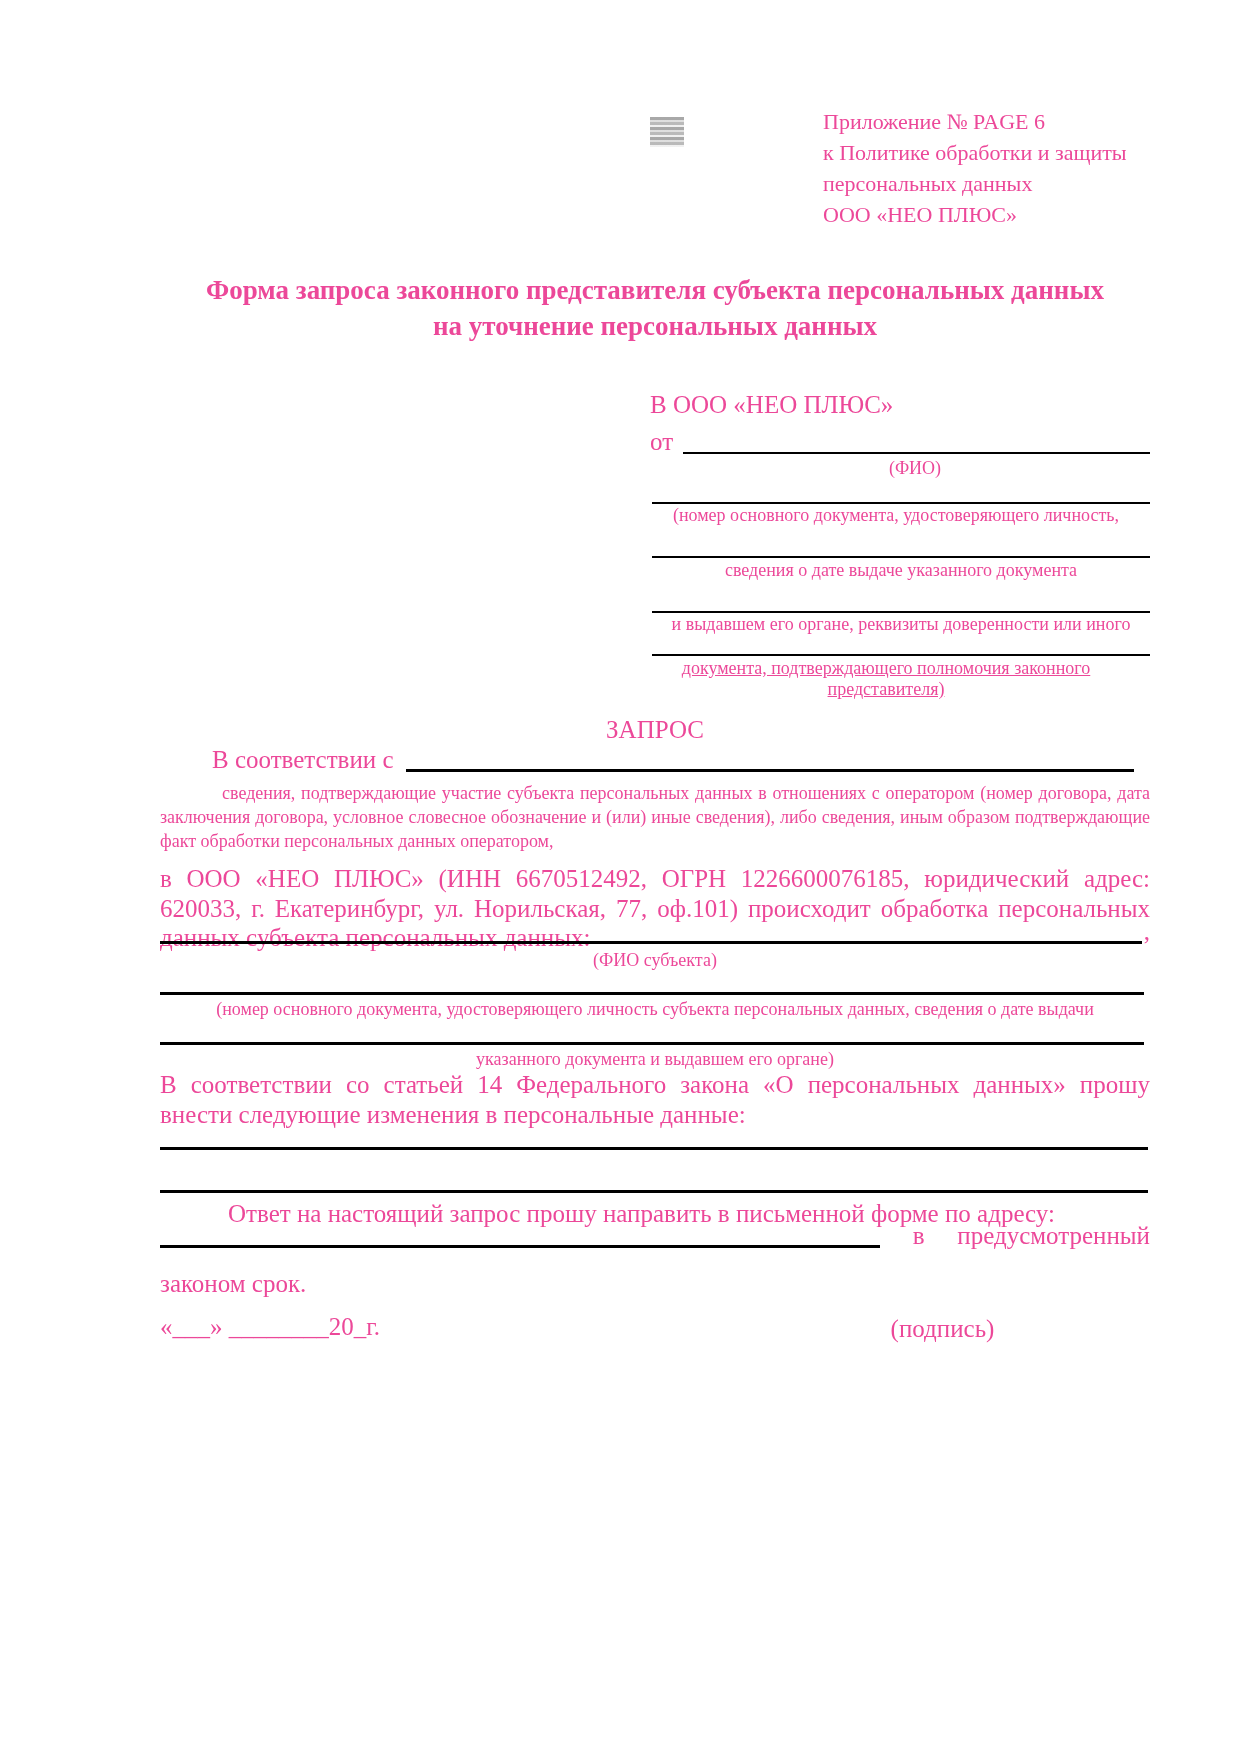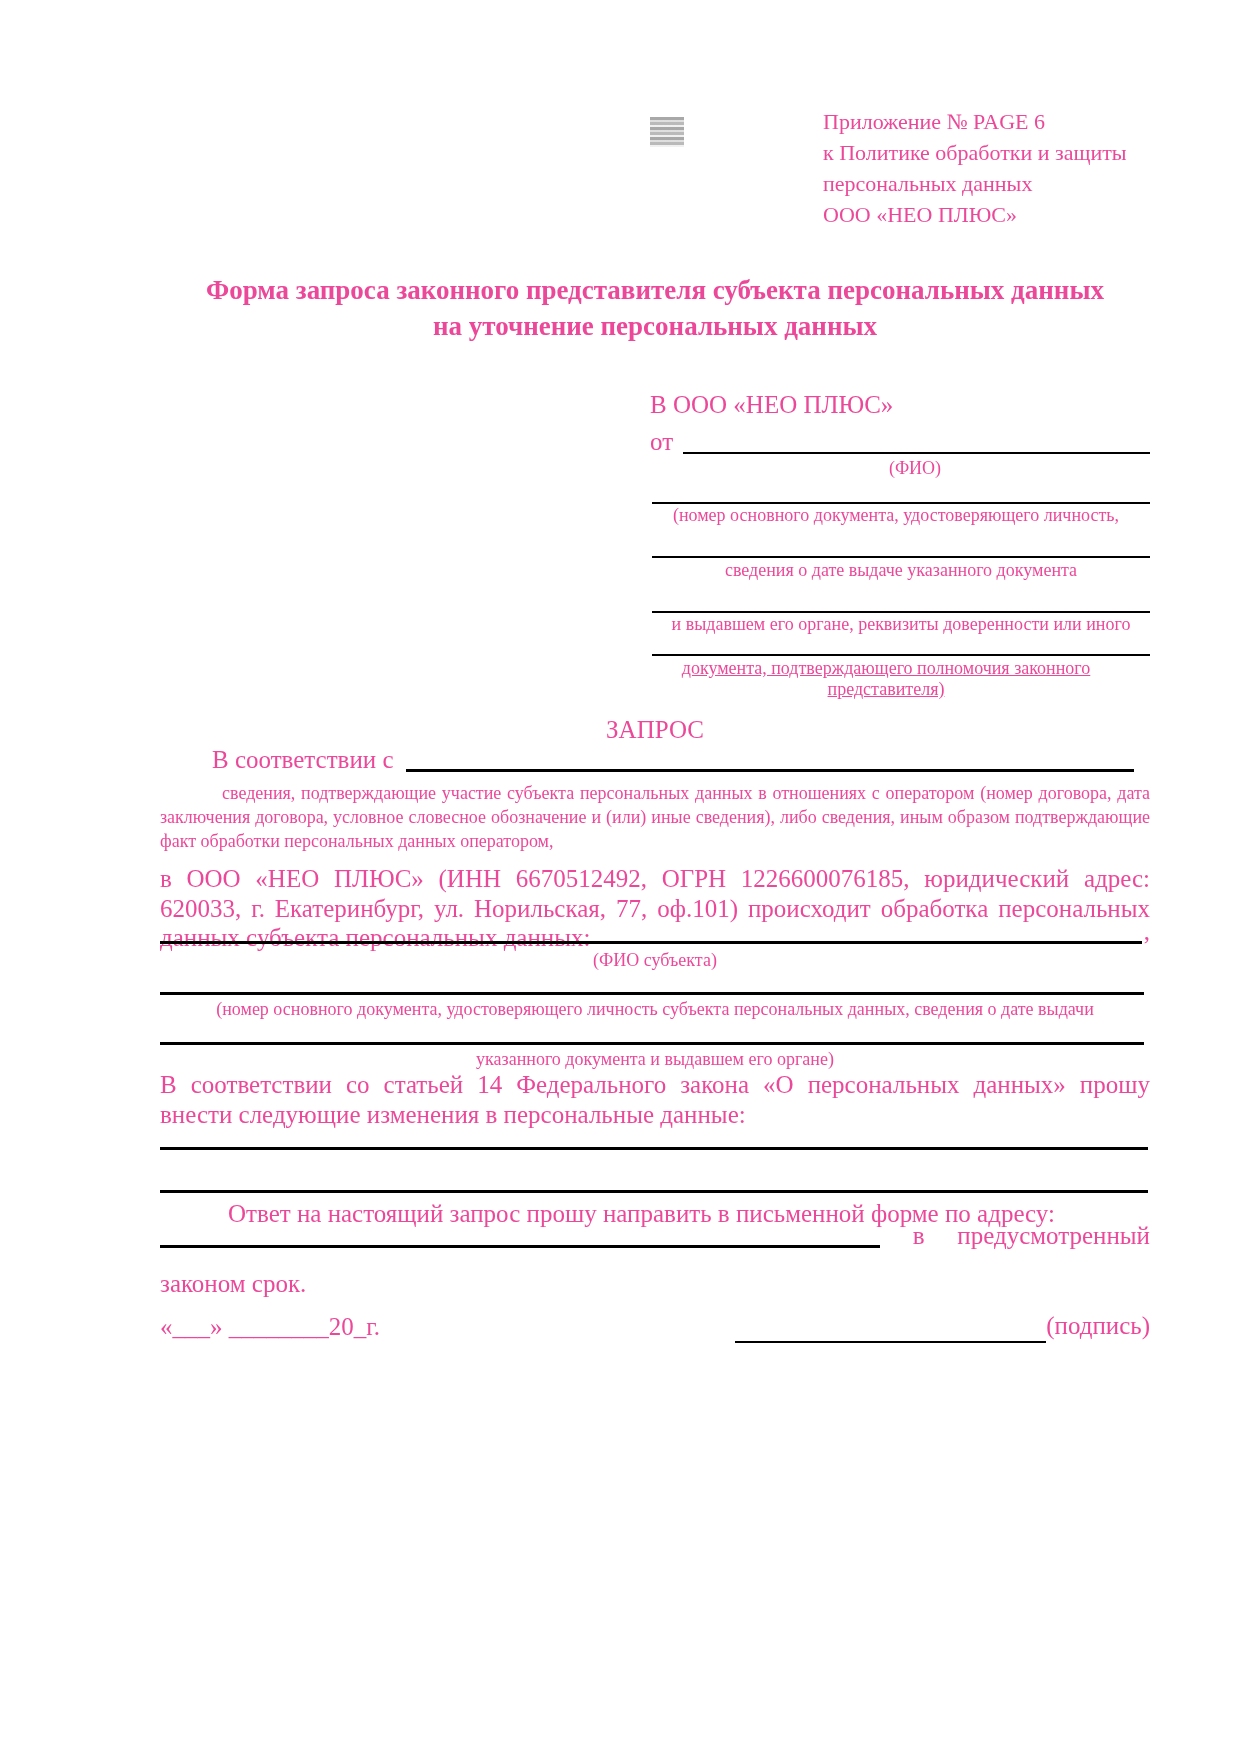--- a/index.html
+++ b/index.html
@@ -113,21 +113,21 @@
     display: flex; align-items: flex-end; justify-content: space-between;
     font-size: 25px;
   }
   #reply-row .addr-blank { width: 720px; height: 100%; }
   #reply-row .word { line-height: 1; }
   #reply-tail { left: 160px; top: 1263px; font-size: 25px; margin-top: 7px; }
 
   #footer-date { left: 160px; top: 1313px; font-size: 25px; }
   #signature-row {
     left: 735px; top: 1313px; width: 415px; height: 28px;
-    display: flex; align-items: flex-start; font-size: 25px;
+    display: flex; align-items: center; font-size: 25px; flex-direction: column;
   }
   #signature-row .sig-caption { line-height: 1; white-space: nowrap; }
 </style>
 </head>
 <body>
 
 <div id="page">
 
   <div class="abs" id="artifact"></div>
 

